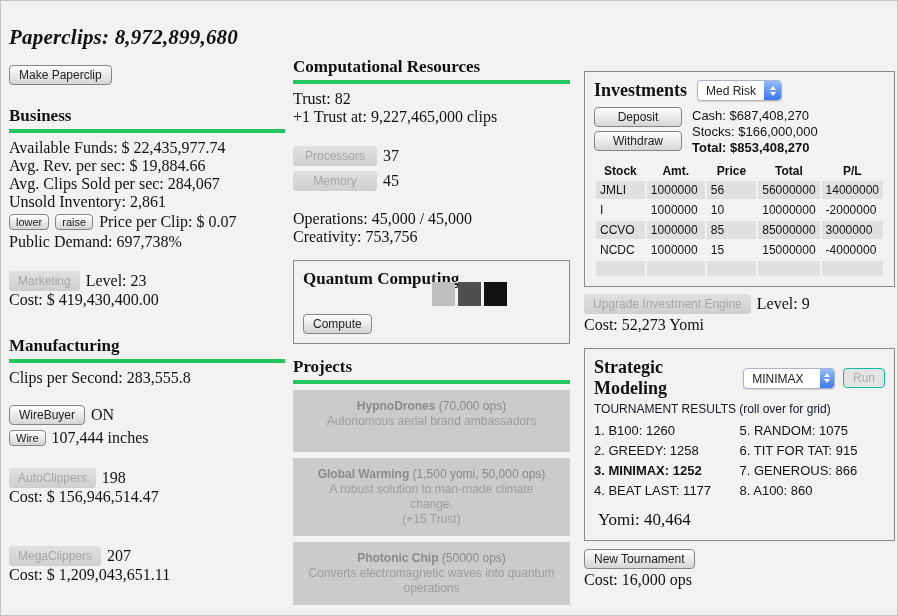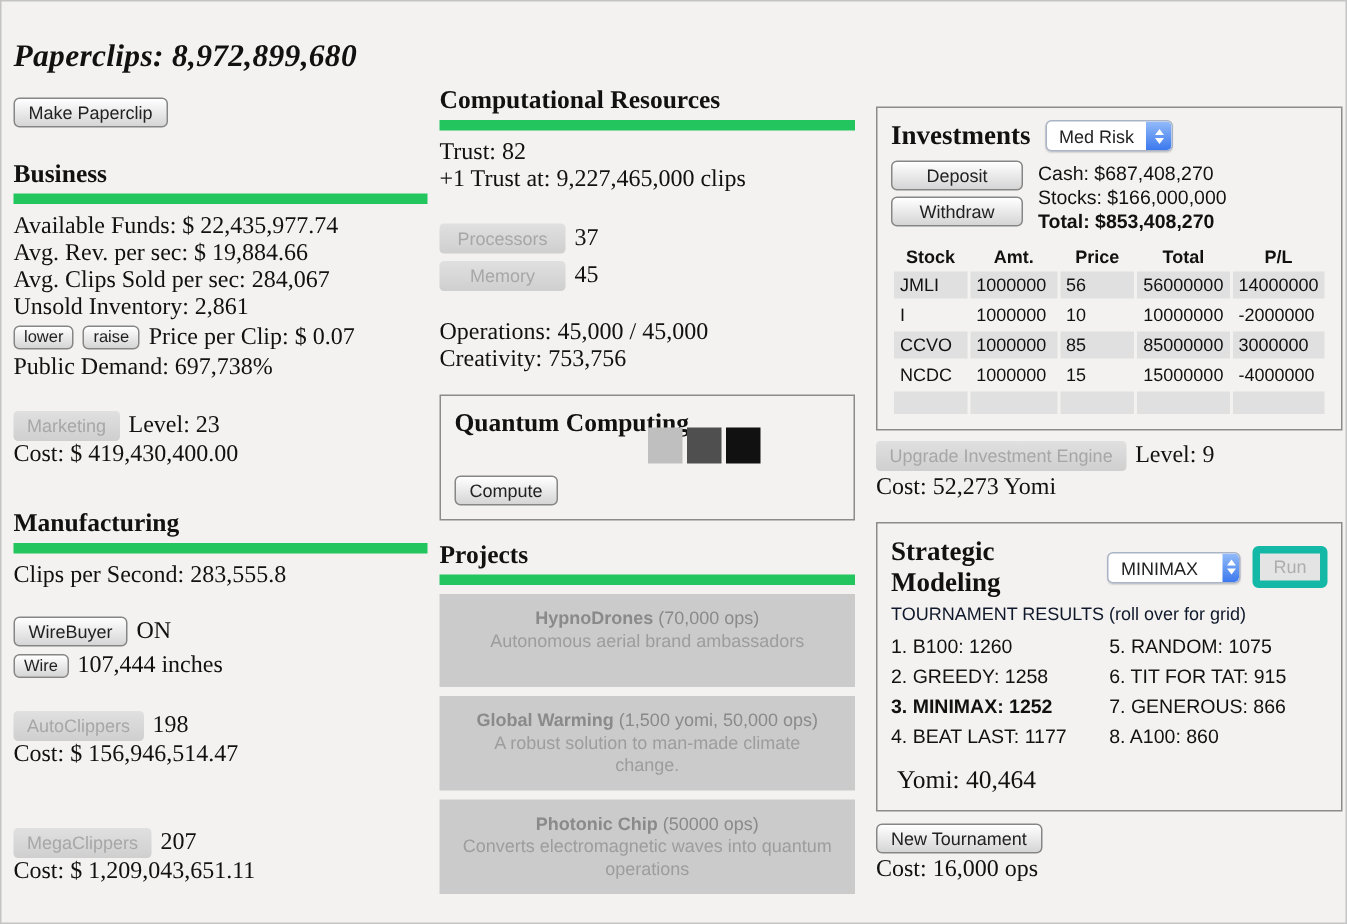--- a/index.html
+++ b/index.html
@@ -13,21 +13,21 @@
     color:#111;
   }
   .col { position:absolute; }
   .col-left  { left:8px;  top:0;    width:276px; }
   .col-mid   { left:292px; top:56px; width:277px; }
   .col-right { left:583px; top:70px; width:311px; }
 
   h1 { font-size:21px; font-weight:bold; margin-top:24px; letter-spacing:0.2px;font-style:italic; }
   h2 {
     font-size:17px; font-weight:bold;
-    border-bottom:7px solid #22c55e;
+    border-bottom:4px solid #22c55e;
     padding-bottom:3px; margin-bottom:6px;
   }
   .line { font-size:16px; line-height:18px; }
   .row  { display:flex; align-items:center; gap:6px; font-size:16px; }
 
   
   .btn {
     font:12px "Liberation Sans", sans-serif; color:#222;
     background:linear-gradient(#ffffff,#d5d5d5);
     border:1px solid #868686; border-radius:4px;
@@ -36,21 +36,21 @@
   }
   .btn-sm { font-size:11px; padding:1px 6px; }
   .btn-dis {
     font:12px "Liberation Sans", sans-serif;
     background:linear-gradient(#e0e0e0,#cfcfcf);
     border:none; border-radius:3px;
     color:#a7a7a7; padding:3px 9px;
   }
   .btn-run {
     font:12px "Liberation Sans", sans-serif;
-    background:#e4e4e4; border:5px solid #14b8a6; border-radius:4px;
+    background:#e4e4e4; border:1px solid #14b8a6; border-radius:4px;
     color:#adadad; padding:2px 9px;
   }
 
   
   .sel {
     display:inline-flex; align-items:stretch; background:#fff;
     border:1px solid #a9b4c6; border-radius:4px; height:21px;
     font:12px "Liberation Sans", sans-serif; color:#222;
     overflow:hidden; vertical-align:middle;
     box-shadow:0 1px 1px rgba(0,0,0,.12);
@@ -200,20 +200,21 @@
 
   <h2 style="margin-top:13px;">Projects</h2>
   <div id="projects-list">
       <div class="project-card">
         <div class="project-title"><b>HypnoDrones</b> (70,000 ops)</div>
         <div class="project-desc">Autonomous aerial brand ambassadors</div>
       </div>
       <div class="project-card">
         <div class="project-title"><b>Global Warming</b> (1,500 yomi, 50,000 ops)</div>
         <div class="project-desc">A robust solution to man-made climate change.</div>
+        <div class="project-desc">(+15 Trust)</div>
       </div>
       <div class="project-card">
         <div class="project-title"><b>Photonic Chip</b> (50000 ops)</div>
         <div class="project-desc">Converts electromagnetic waves into quantum operations</div>
       </div>
     </div>
 </div>
 
 <div class="col col-right">
   <div class="panel">

